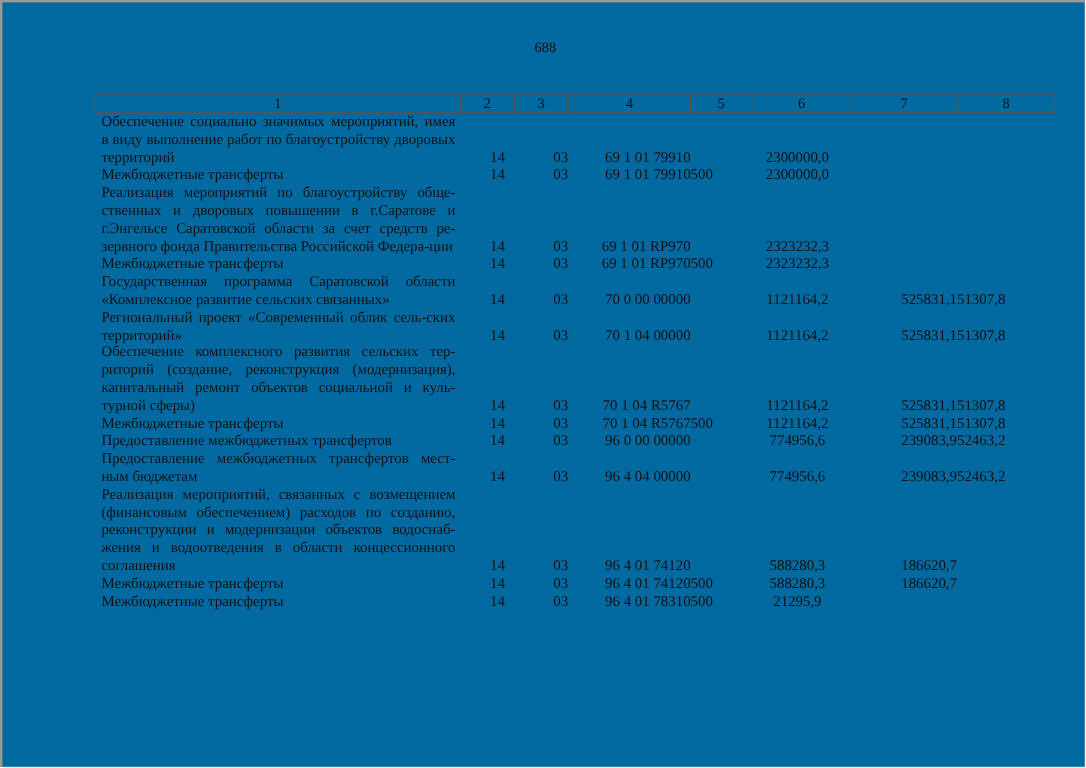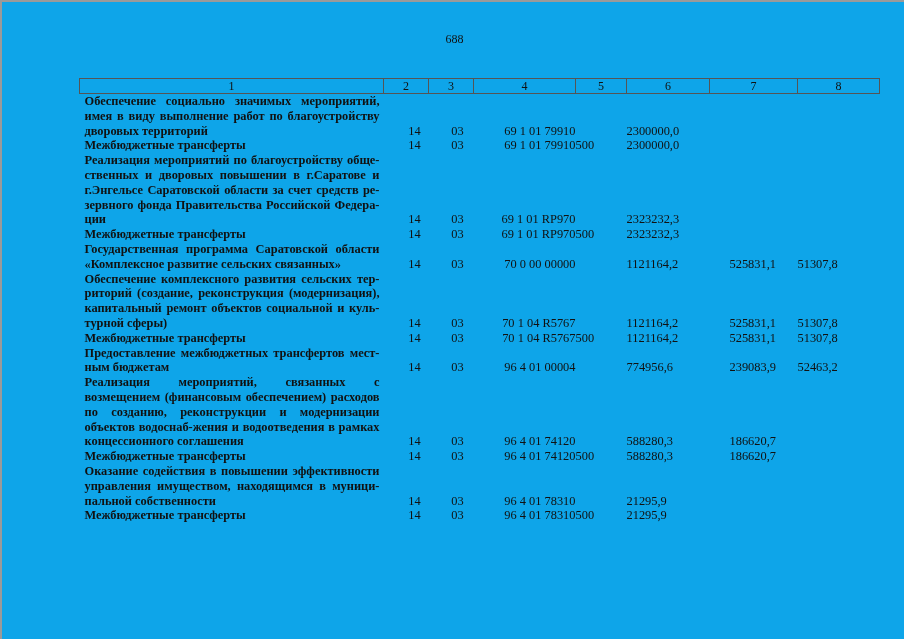--- a/index.html
+++ b/index.html
@@ -4,21 +4,21 @@
 <style>
   html, body { margin: 0; padding: 0; }
   body {
     width: 905px; height: 640px; overflow: hidden; background: #ffffff;
     font-family: "DejaVu Serif", "Liberation Serif", serif;
     color: #111;
   }
   .page {
     position: absolute; left: 0; top: 0; width: 904px; height: 639px;
     border-top: 2px solid #9a9a9a; border-left: 2px solid #9a9a9a;
-    box-sizing: border-box; background: #0ea5e9;
+    box-sizing: border-box; background: #0369a1;
   }
   .page-number {
     position: absolute; top: 30px; left: 0; width: 905px; text-align: center;
     font-size: 12px; font-family: "Liberation Serif", serif;
   }
   table.budget {
     position: absolute; left: 77px; top: 76px; width: 800px;
     border-collapse: collapse; table-layout: fixed;
     font-family: "Liberation Serif", serif; font-size: 12.4px; line-height: 14.8px;
   }
@@ -31,28 +31,27 @@
   table.budget col.c7 { width: 88px; }
   table.budget col.c8 { width: 82px; }
   thead th {
     border: 1px solid #555; font-weight: normal; text-align: center;
     height: 14px; padding: 0; font-size: 12px; line-height: 14px;
   }
   tbody td { padding: 0; vertical-align: bottom; white-space: nowrap; }
   tbody td.name {
     white-space: normal; text-align: justify; padding-left: 5px; padding-right: 4px;
     text-align-last: left;
-    font-weight: bold;
   }
   td.c2 { text-align: center; padding-left: 17px !important; }
-  td.c3 { text-align: center; padding-left: 13px !important; }
+  td.c3 { text-align: right; padding-left: 13px !important; }
   td.c4 { text-align: right; padding-left: 12px !important; }
   td.c5 { padding-right: 0px !important; }
-  td.c6 { text-align: left; padding-right: 7px !important; }
-  td.c7 { text-align: left; padding-left: 20px !important; }
+  td.c6 { text-align: center; padding-right: 7px !important; }
+  td.c7 { text-align: right; padding-left: 20px !important; }
   td.c8 { text-align: left; padding-right: 6px !important; }
 </style>
 </head>
 <body>
 
 <div class="page">
   <div class="page-number">688</div>
 
   <table class="budget">
     <colgroup>
@@ -122,77 +121,87 @@
           <td class="name">Государственная программа Саратовской области «Комплексное развитие сельских связанных»</td>
           <td class="c2">14</td>
           <td class="c3">03</td>
           <td class="c4">70 0 00 00000</td>
           <td class="c5"></td>
           <td class="c6">1121164,2</td>
           <td class="c7">525831,1</td>
           <td class="c8">51307,8</td>
         </tr>
         <tr>
+          <td class="name">Региональный проект «Современный облик сель-ских территорий»</td>
+          <td class="c2">14</td>
+          <td class="c3">03</td>
+          <td class="c4">70 1 04 00000</td>
+          <td class="c5"></td>
+          <td class="c6">1121164,2</td>
+          <td class="c7">525831,1</td>
+          <td class="c8">51307,8</td>
+        </tr>
+        <tr>
           <td class="name">Обеспечение комплексного развития сельских тер-риторий (создание, реконструкция (модернизация), капитальный ремонт объектов социальной и куль-турной сферы)</td>
           <td class="c2">14</td>
           <td class="c3">03</td>
           <td class="c4">70 1 04 R5767</td>
           <td class="c5"></td>
           <td class="c6">1121164,2</td>
           <td class="c7">525831,1</td>
           <td class="c8">51307,8</td>
         </tr>
         <tr>
           <td class="name">Межбюджетные трансферты</td>
           <td class="c2">14</td>
           <td class="c3">03</td>
           <td class="c4">70 1 04 R5767</td>
           <td class="c5">500</td>
           <td class="c6">1121164,2</td>
           <td class="c7">525831,1</td>
           <td class="c8">51307,8</td>
         </tr>
         <tr>
-          <td class="name">Предоставление межбюджетных трансфертов мест-ным бюджетам</td>
-          <td class="c2">14</td>
-          <td class="c3">03</td>
-          <td class="c4">96 4 01 00004</td>
+          <td class="name">Предоставление межбюджетных трансфертов</td>
+          <td class="c2">14</td>
+          <td class="c3">03</td>
+          <td class="c4">96 0 00 00000</td>
           <td class="c5"></td>
           <td class="c6">774956,6</td>
           <td class="c7">239083,9</td>
           <td class="c8">52463,2</td>
         </tr>
         <tr>
-          <td class="name">Реализация мероприятий, связанных с возмещением (финансовым обеспечением) расходов по созданию, реконструкции и модернизации объектов водоснаб-жения и водоотведения в рамках концессионного соглашения</td>
+          <td class="name">Предоставление межбюджетных трансфертов мест-ным бюджетам</td>
+          <td class="c2">14</td>
+          <td class="c3">03</td>
+          <td class="c4">96 4 04 00000</td>
+          <td class="c5"></td>
+          <td class="c6">774956,6</td>
+          <td class="c7">239083,9</td>
+          <td class="c8">52463,2</td>
+        </tr>
+        <tr>
+          <td class="name">Реализация мероприятий, связанных с возмещением (финансовым обеспечением) расходов по созданию, реконструкции и модернизации объектов водоснаб-жения и водоотведения в области концессионного соглашения</td>
           <td class="c2">14</td>
           <td class="c3">03</td>
           <td class="c4">96 4 01 74120</td>
           <td class="c5"></td>
           <td class="c6">588280,3</td>
           <td class="c7">186620,7</td>
           <td class="c8"></td>
         </tr>
         <tr>
           <td class="name">Межбюджетные трансферты</td>
           <td class="c2">14</td>
           <td class="c3">03</td>
           <td class="c4">96 4 01 74120</td>
           <td class="c5">500</td>
           <td class="c6">588280,3</td>
           <td class="c7">186620,7</td>
-          <td class="c8"></td>
-        </tr>
-        <tr>
-          <td class="name">Оказание содействия в повышении эффективности управления имуществом, находящимся в муници-пальной собственности</td>
-          <td class="c2">14</td>
-          <td class="c3">03</td>
-          <td class="c4">96 4 01 78310</td>
-          <td class="c5"></td>
-          <td class="c6">21295,9</td>
-          <td class="c7"></td>
           <td class="c8"></td>
         </tr>
         <tr>
           <td class="name">Межбюджетные трансферты</td>
           <td class="c2">14</td>
           <td class="c3">03</td>
           <td class="c4">96 4 01 78310</td>
           <td class="c5">500</td>
           <td class="c6">21295,9</td>
           <td class="c7"></td>

